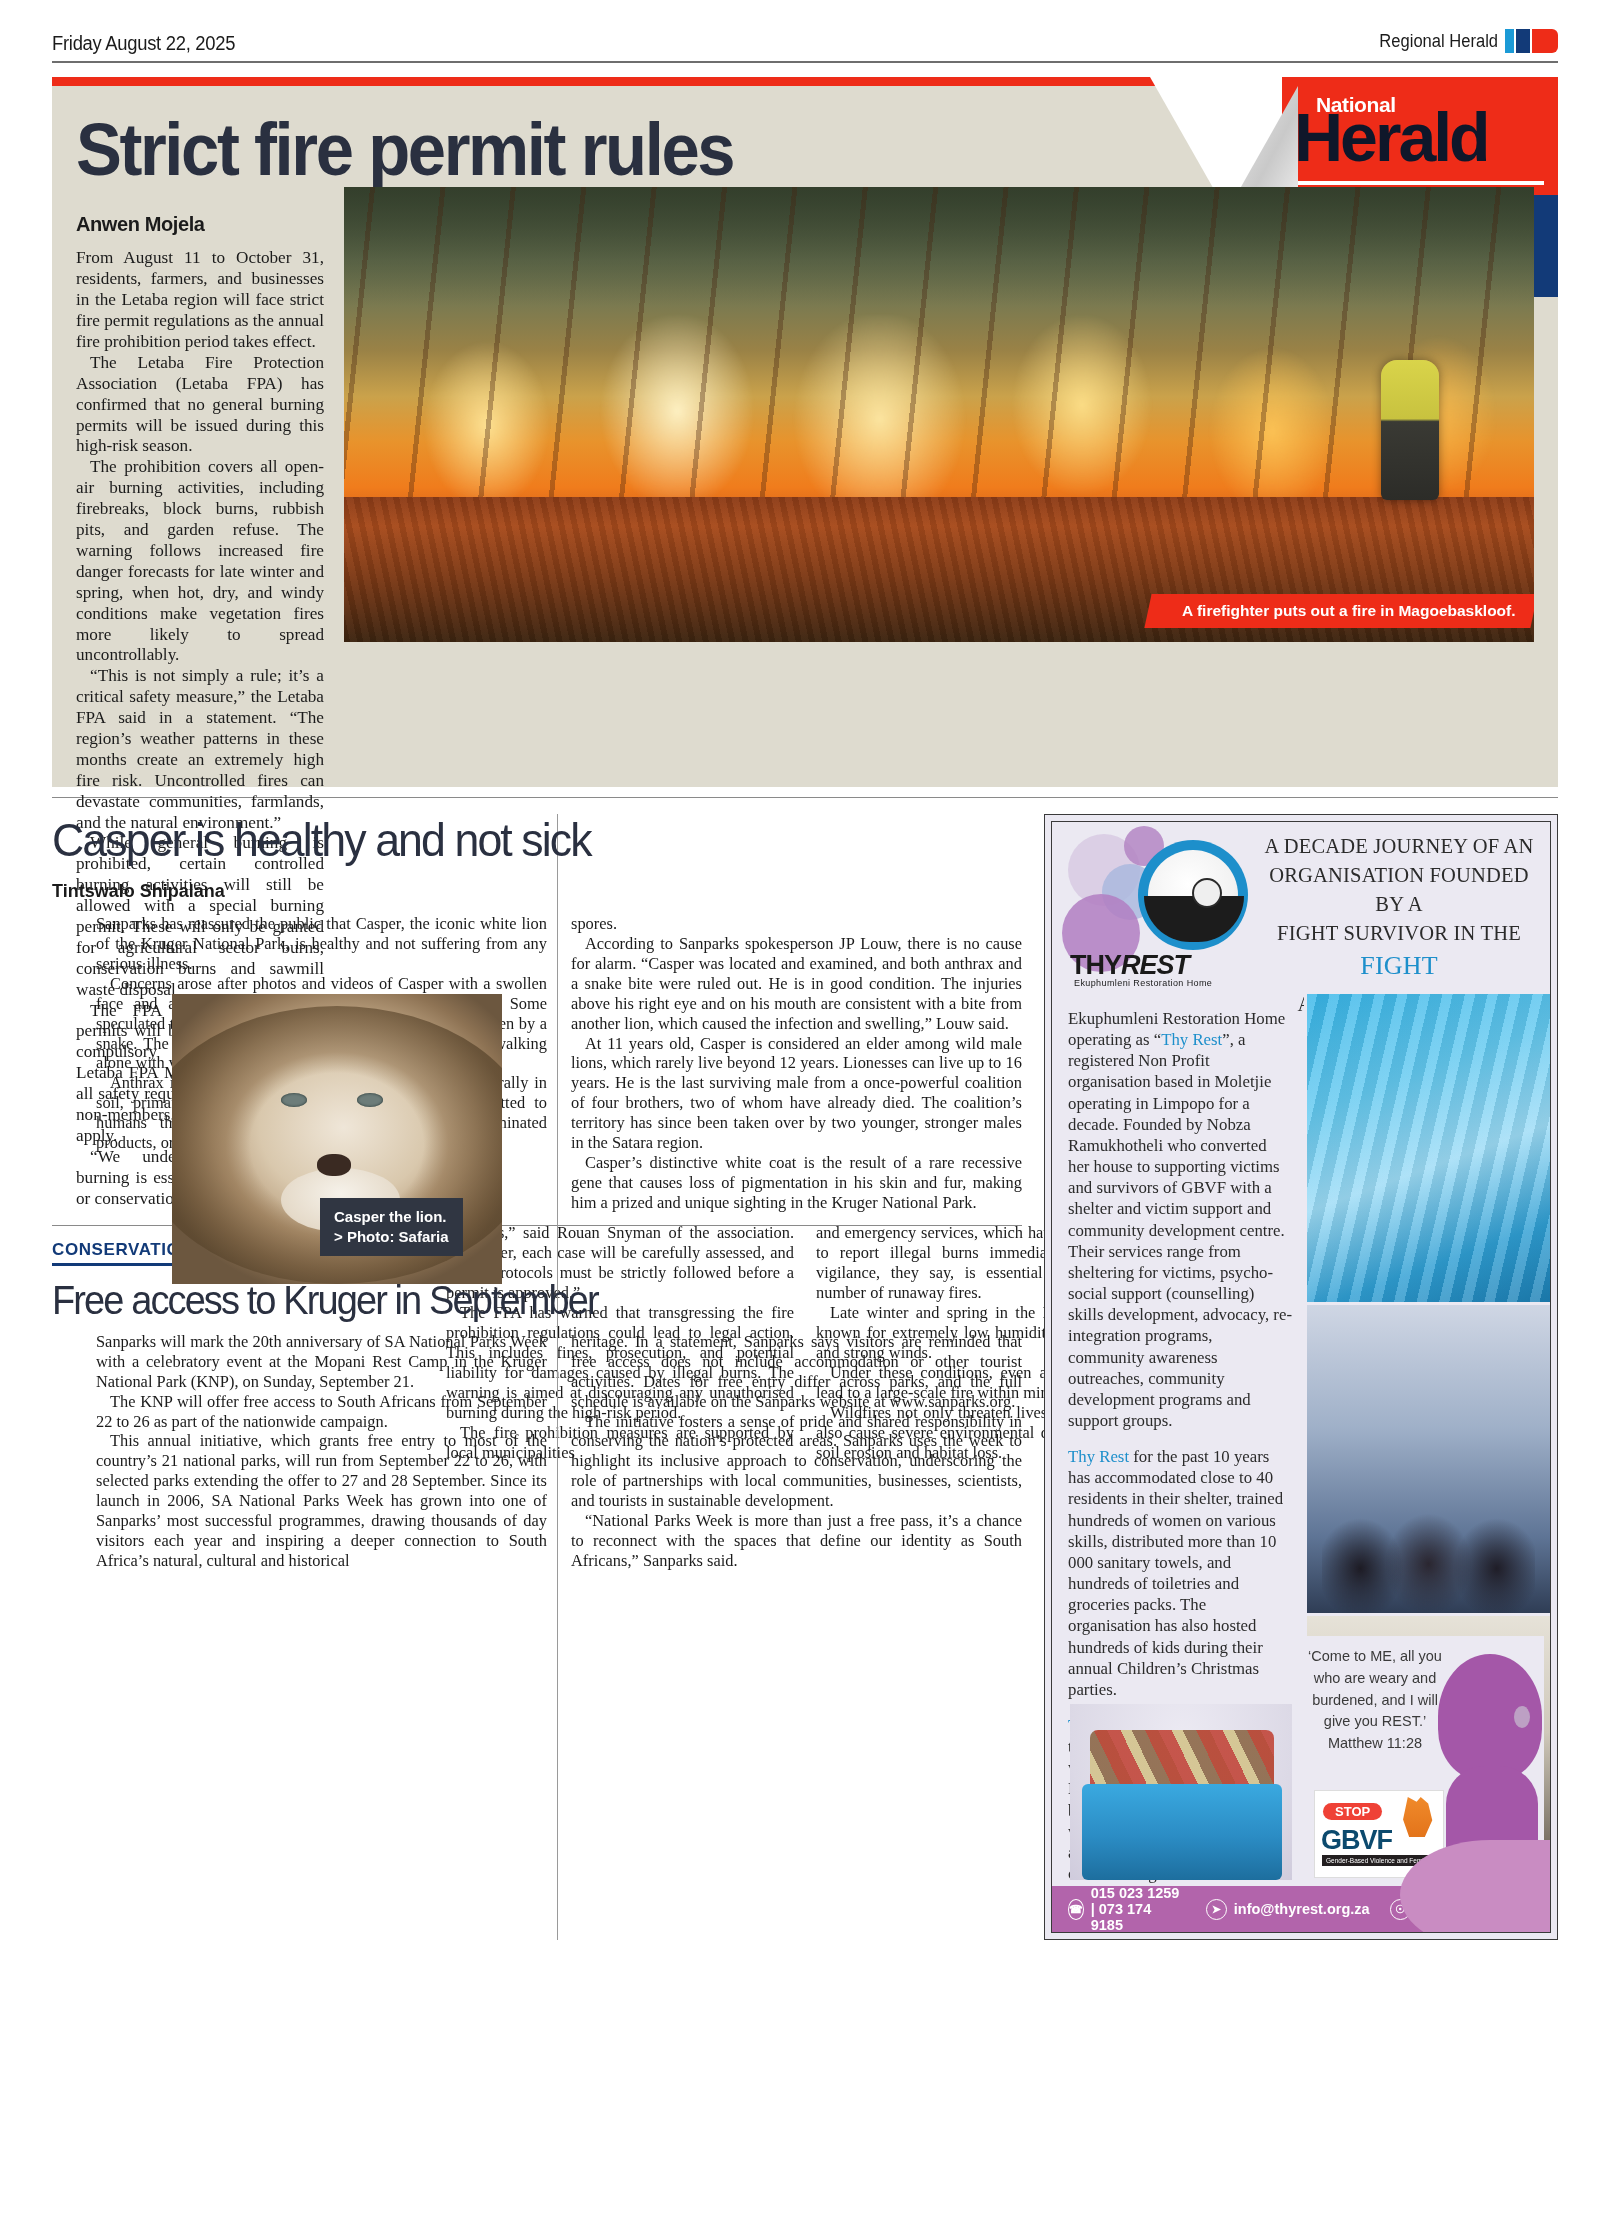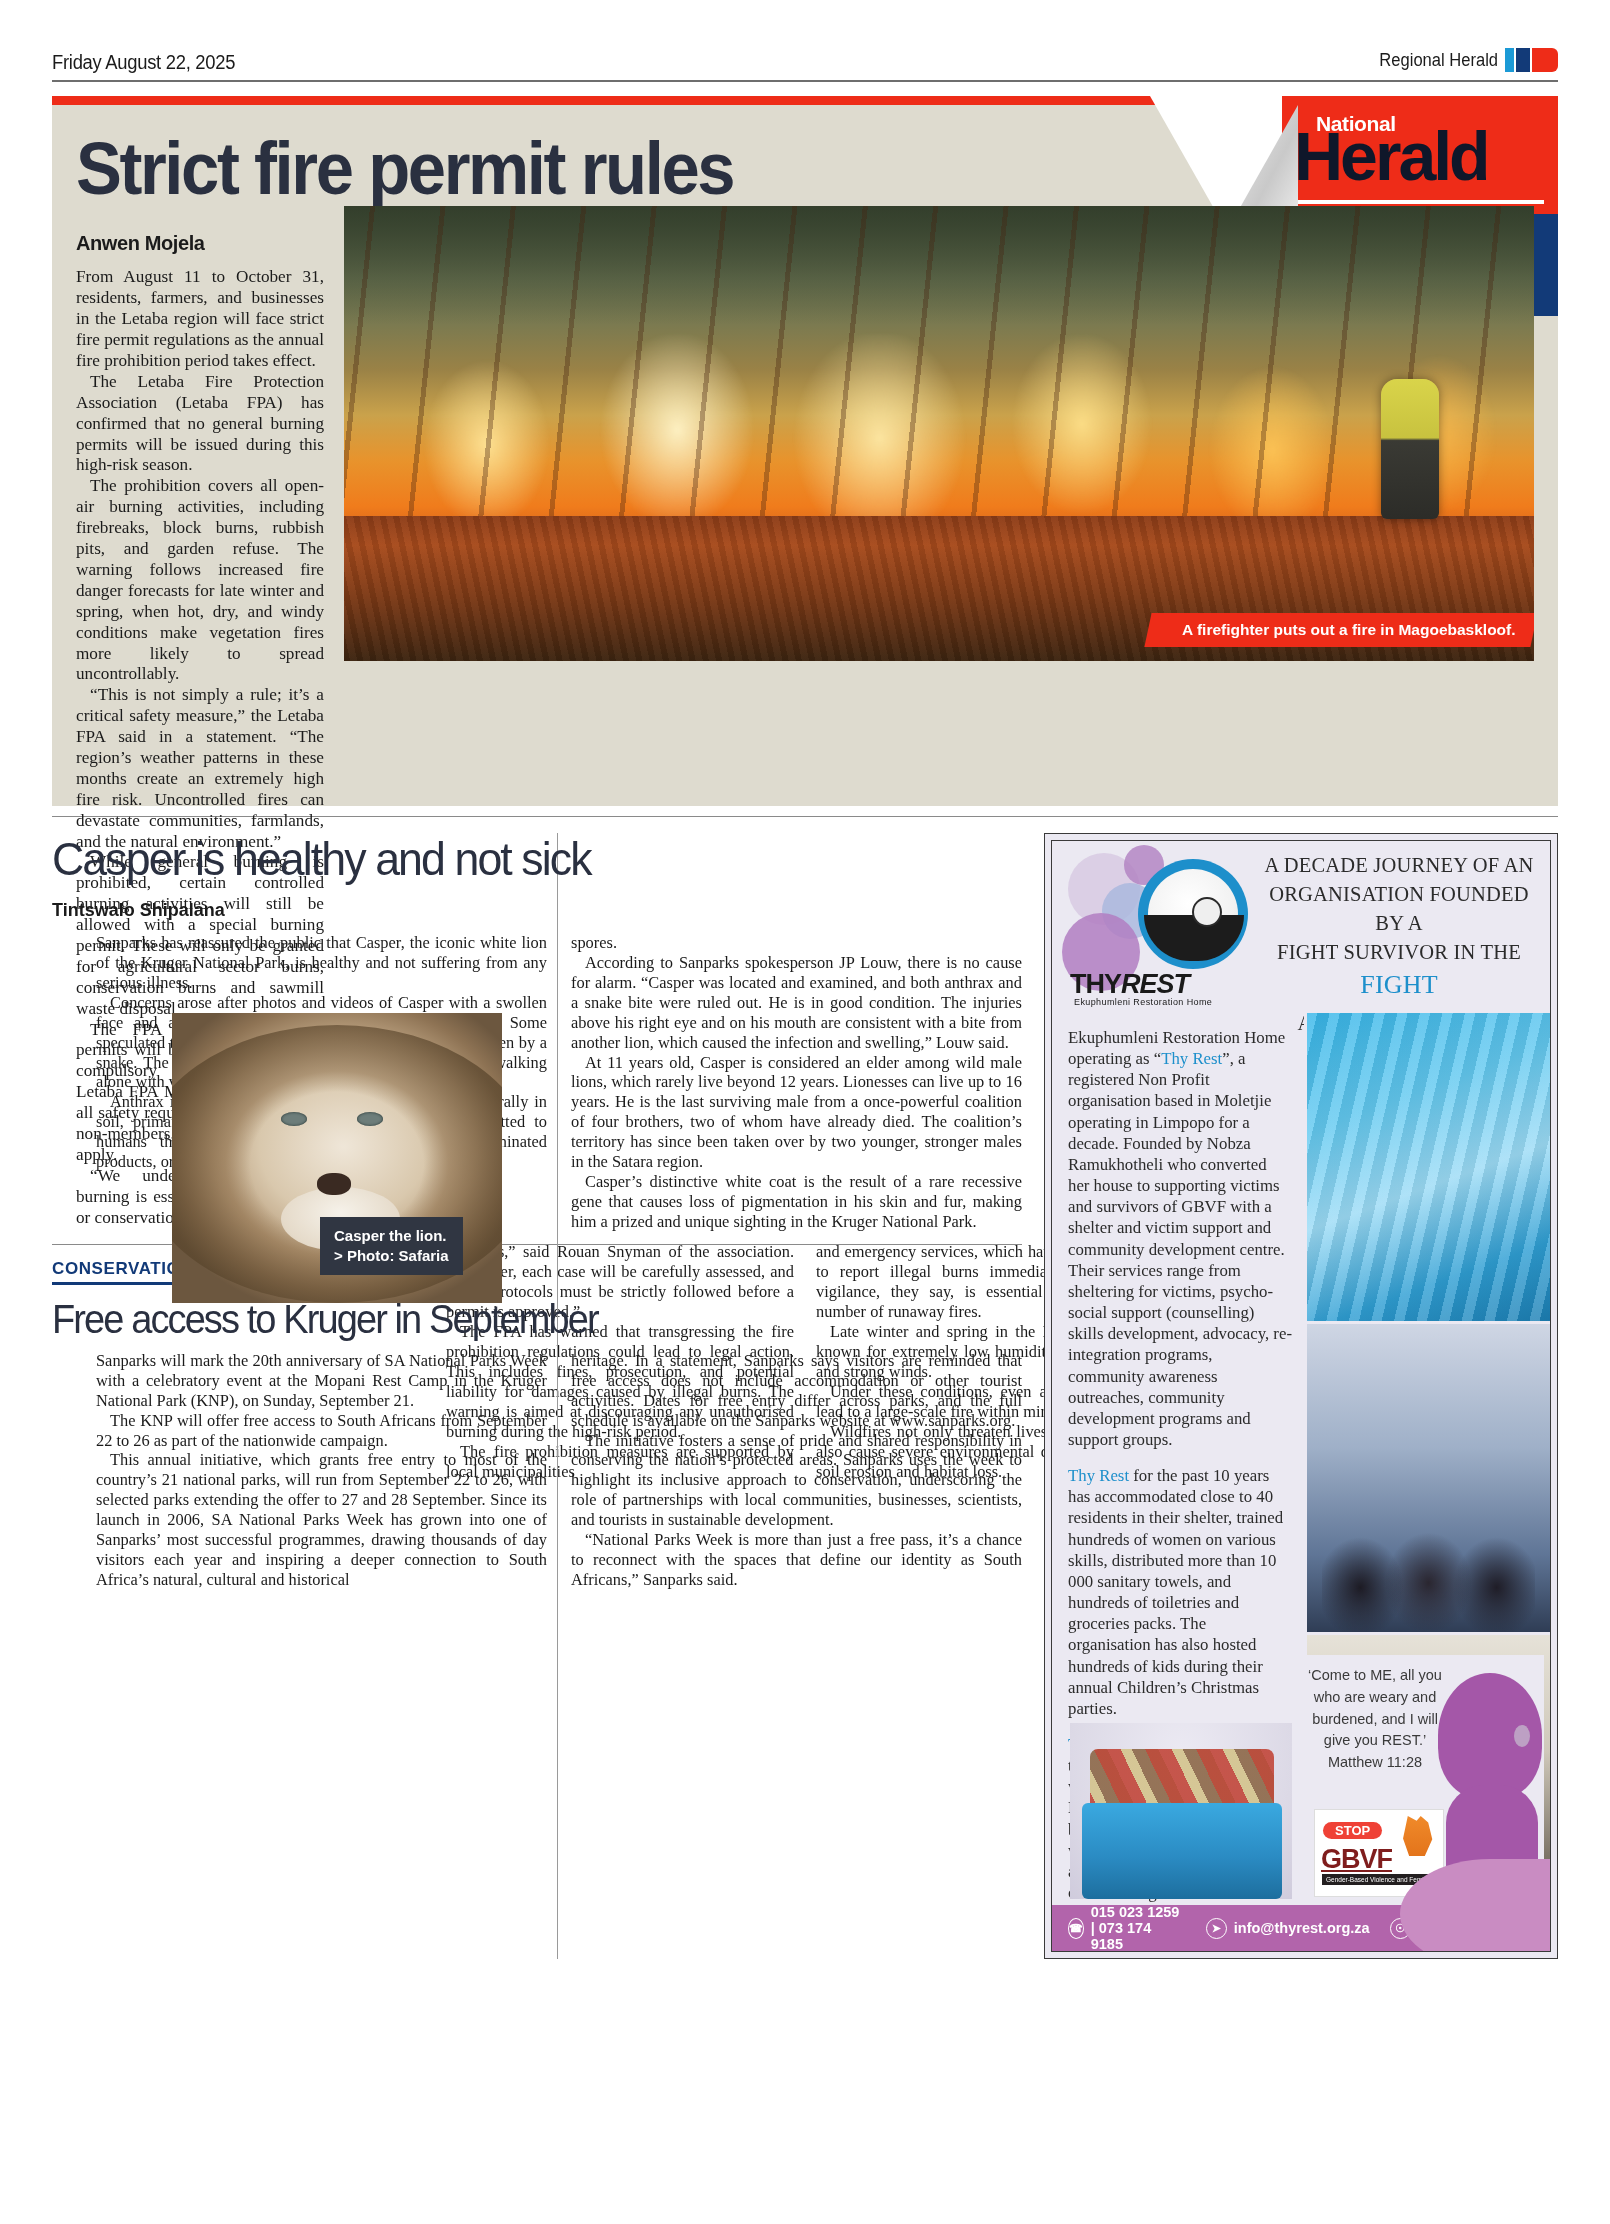--- a/index.html
+++ b/index.html
@@ -9,21 +9,21 @@
     background:#ffffff;
     font-family:"Liberation Serif", serif;
     color:#1b1b1b;
     position:relative;
     overflow:hidden;
   }
   .page { position:relative; width:1610px; height:2224px; padding:0 52px; }
 
   
   .topbar { display:flex; align-items:flex-end; justify-content:space-between;
-            padding-top:48px; padding-bottom:6px; border-bottom:2px solid #6e6e6e; }
+            padding-top:29px; padding-bottom:6px; border-bottom:2px solid #6e6e6e; }
   .dateline { font-family:"Liberation Sans", sans-serif; font-size:20px; letter-spacing:-.3px;
               font-weight:400; color:#1b1b1b; transform:scaleX(.92); transform-origin:left bottom; }
   .topright { display:flex; align-items:center; gap:7px; padding-bottom:2px;}
   .topright .rh-label { font-family:"Liberation Sans", sans-serif; font-size:18px; color:#1b1b1b;
                         transform:scaleX(.92); transform-origin:right bottom;}
   .flagbars { display:flex; align-items:stretch; height:24px; gap:2px; }
   .fb { width:9px; }
   .fb.c1 { background:#1b9ad6; }
   .fb.c2 { background:#123a78; width:14px;}
   .fb.c3 { background:#ee2c18; width:26px; border-radius:0 6px 6px 0;}
@@ -198,21 +198,21 @@
   .sil-neck { position:absolute; right:6px; top:130px; width:92px; height:108px;
               background:#a457a8; border-radius:38px 38px 0 0; }
   .sil-ear { position:absolute; right:14px; top:70px; width:16px; height:22px; border-radius:50%;
              background:#bda0c4; }
   .gbvf { position:absolute; left:22px; bottom:8px; width:130px; height:88px; background:#fff;
           border:1px solid #ddd; }
   .gbvf-stop { position:absolute; left:8px; top:12px; background:#ef4136; color:#fff; border-radius:12px;
                font-family:"Liberation Sans", sans-serif; font-weight:700; font-size:13px;
                padding:1px 12px; }
   .gbvf-txt { position:absolute; left:6px; top:34px; font-family:"Liberation Sans", sans-serif;
-              font-weight:700; font-size:27px; color:#7f1d1d; letter-spacing:-1px;text-decoration:underline; }
+              font-weight:700; font-size:27px; color:#0c4a6e; letter-spacing:-1px; }
   .gbvf-sub { position:absolute; left:7px; top:64px; font-family:"Liberation Sans", sans-serif;
               font-size:6.5px; color:#fff; background:#231f20; padding:2px 4px; }
   .gbvf-fists { position:absolute; right:8px; top:6px; width:34px; height:40px;
                 background:linear-gradient(180deg,#f08a2a 0%, #e3741b 100%);
                 clip-path:polygon(20% 0,46% 12%,58% 0,80% 16%,92% 58%,70% 100%,24% 100%,6% 56%); }
 
   .ad-footer { position:absolute; left:0; right:0; bottom:0; height:46px; background:#b264ab;
                display:flex; align-items:center; gap:20px; padding-left:16px; color:#fff;
                font-family:"Liberation Sans", sans-serif; font-weight:700; font-size:14.5px; }
   .ad-footer .item { display:flex; align-items:center; gap:7px; }

